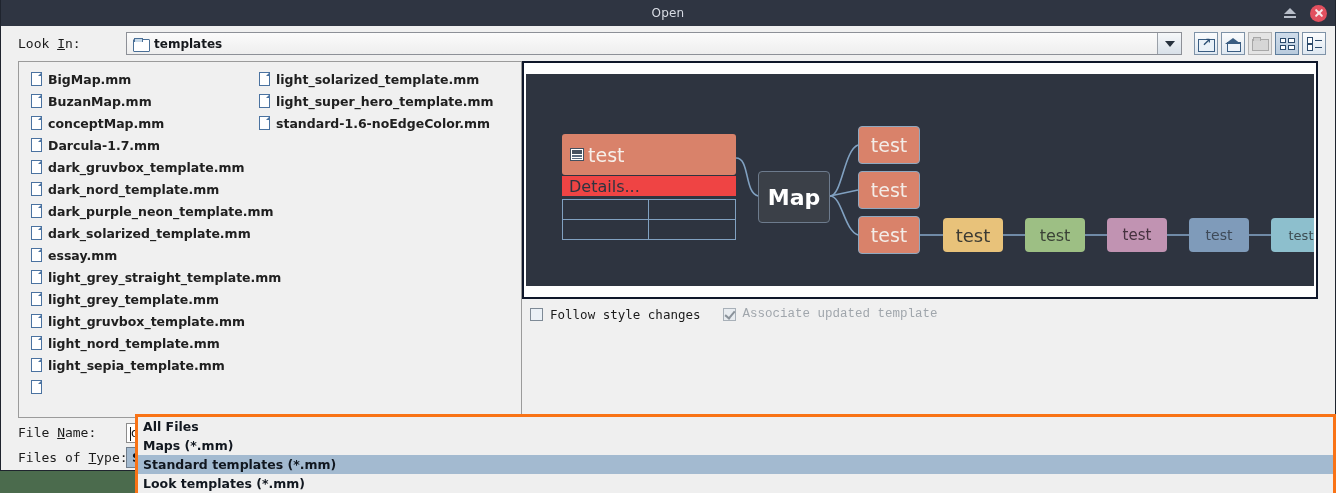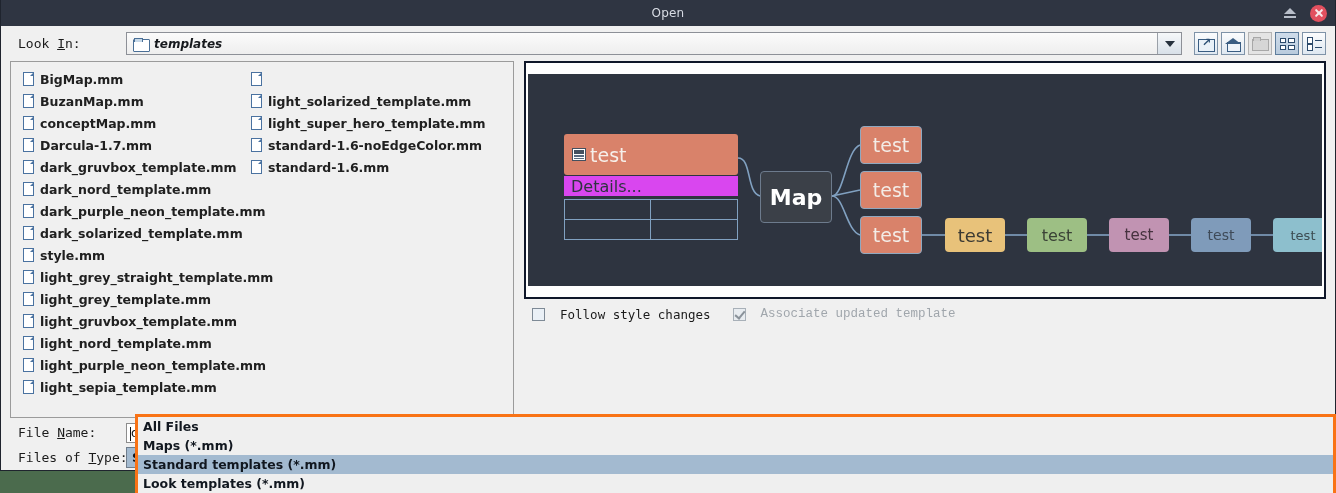--- a/index.html
+++ b/index.html
@@ -91,21 +91,21 @@
     display: flex; align-items: stretch;
     border: 1px solid #8d9097;
     background: #f2f2f2;
     cursor: pointer;
   }
   #lookin-value {
     flex: 1 1 auto;
     display: flex; align-items: center; gap: 6px;
     padding-left: 6px;
     background: linear-gradient(#fbfbfb, #eeeeee);
-    font-size: 12px; font-weight: bold; color: #16191d; font-style: italic;
+    font-size: 12px; font-weight: bold; color: #16191d;
   }
   #lookin-arrow-btn {
     flex: 0 0 24px;
     border-left: 1px solid #9aa0a8;
     background: linear-gradient(#f6f8fa, #d8e0e8);
     display: flex; align-items: center; justify-content: center;
   }
   .caret-down {
     width: 0; height: 0;
     border-left: 5px solid transparent;
@@ -172,22 +172,21 @@
   .ico-detailsview i { display:block; border:1px solid #2c4a6b; background:#ffffff; }
   .ico-listview { width: 15px; height: 12px; display:flex; flex-direction:column; justify-content:space-between; }
   .ico-listview i { display:flex; align-items:center; gap:2px; height:5px; }
   .ico-listview i:before { content:""; width:5px; height:5px; border:1px solid #2c4a6b; background:#fff; }
   .ico-listview i:after  { content:""; width:7px; height:1px; background:#2c4a6b; }
 
   
   #center {
     flex: 1 1 auto;
     display: flex;
-    padding: 0 9px;
-    gap: 10px;
+    padding: 0 17px;
     min-height: 0;
   }
 
   
   #filelist {
     flex: 0 0 504px;
     border: 1px solid #9b9b9b;
     background: #f0f0f0;
     padding: 6px 4px 4px 4px;
     display: flex; flex-direction: column; flex-wrap: wrap;
@@ -257,21 +256,21 @@
     width: 14px; height: 13px;
     background: #ffffff;
     border: 1px solid #44505f;
     display: grid; grid-template-rows: 4px 1fr 1fr; gap: 1px;
     padding: 1px;
   }
   .grid-ico i { display:block; background:#5a6b80; }
   .grid-ico i:first-child { background:#44505f; }
   #mm-table-title { color:#f6efe9; font-size:19px; }
   #mm-table-details {
-    height: 20px; background: #d946ef; color:#2e3440;
+    height: 20px; background: #ef4444; color:#2e3440;
     font-size: 16px; display:flex; align-items:center; padding-left:7px;
     margin-top: 1px;
   }
   #mm-table-grid {
     margin-top: 3px;
     height: 41px;
     border: 1px solid #81a1c1;
     display: grid; grid-template-columns: 1fr 1fr; grid-template-rows: 1fr 1fr;
   }
   #mm-table-grid div { border-right:1px solid #81a1c1; border-bottom:1px solid #81a1c1; }
@@ -315,21 +314,21 @@
   }
   .cbx.checked:after {
     content:""; position:absolute; left:3px; top:0px;
     width:4px; height:8px; border:solid #3b4a5a;
     border-width:0 2px 2px 0; transform: rotate(40deg);
   }
   .cbx.dim { border-color:#a8b0b8; background:#e8ecf0; }
   .cbx.dim.checked:after { border-color:#8a929a; }
   .cbx-label {
     font-family: "DejaVu Sans Mono", monospace;
-    font-size: 12.5px; color: #1b1b1b; margin-left: 8px;
+    font-size: 12.5px; color: #1b1b1b;
   }
   .cbx-label.dim { color: #a0a6ac; font-family: Liberation Mono, monospace; }
 
   
   #bottom { flex: 0 0 auto; padding: 2px 9px 0 9px; }
   .brow { display: flex; align-items: center; height: 25px; }
   .brow .form-label { width: 116px; padding-left: 8px; }
 
   #filename-input {
     flex: 1 1 auto; height: 20px;
@@ -463,65 +462,57 @@
       <div class="file-item">
           <span class="file-ico"></span>
           <span>dark_purple_neon_template.mm</span>
         </div>
       <div class="file-item">
           <span class="file-ico"></span>
           <span>dark_solarized_template.mm</span>
         </div>
       <div class="file-item">
           <span class="file-ico"></span>
-          <span>style.mm</span>
+          <span>essay.mm</span>
         </div>
       <div class="file-item">
           <span class="file-ico"></span>
           <span>light_grey_straight_template.mm</span>
         </div>
       <div class="file-item">
           <span class="file-ico"></span>
           <span>light_grey_template.mm</span>
         </div>
       <div class="file-item">
           <span class="file-ico"></span>
           <span>light_gruvbox_template.mm</span>
         </div>
 
       <div class="file-item">
           <span class="file-ico"></span>
           <span>light_nord_template.mm</span>
         </div>
       <div class="file-item">
           <span class="file-ico"></span>
-          <span>light_purple_neon_template.mm</span>
-        </div>
-      <div class="file-item">
-          <span class="file-ico"></span>
           <span>light_sepia_template.mm</span>
         </div>
       <div class="file-item">
           <span class="file-ico"></span>
         </div>
       <div class="file-item">
           <span class="file-ico"></span>
           <span>light_solarized_template.mm</span>
         </div>
       <div class="file-item">
           <span class="file-ico"></span>
           <span>light_super_hero_template.mm</span>
         </div>
       <div class="file-item">
           <span class="file-ico"></span>
           <span>standard-1.6-noEdgeColor.mm</span>
-        </div>
-      <div class="file-item">
-          <span class="file-ico"></span>
-          <span>standard-1.6.mm</span>
         </div>
     </div>
 
     <div id="preview-col">
       <div id="preview-frame">
         <div id="preview-canvas">
 
           <svg width="100%" height="100%" style="position:absolute;left:0;top:0">
             <g fill="none" stroke="#81a1c1" stroke-width="1.6">
               <path d="M210,84 C224,84 218,118 232,122"></path>

